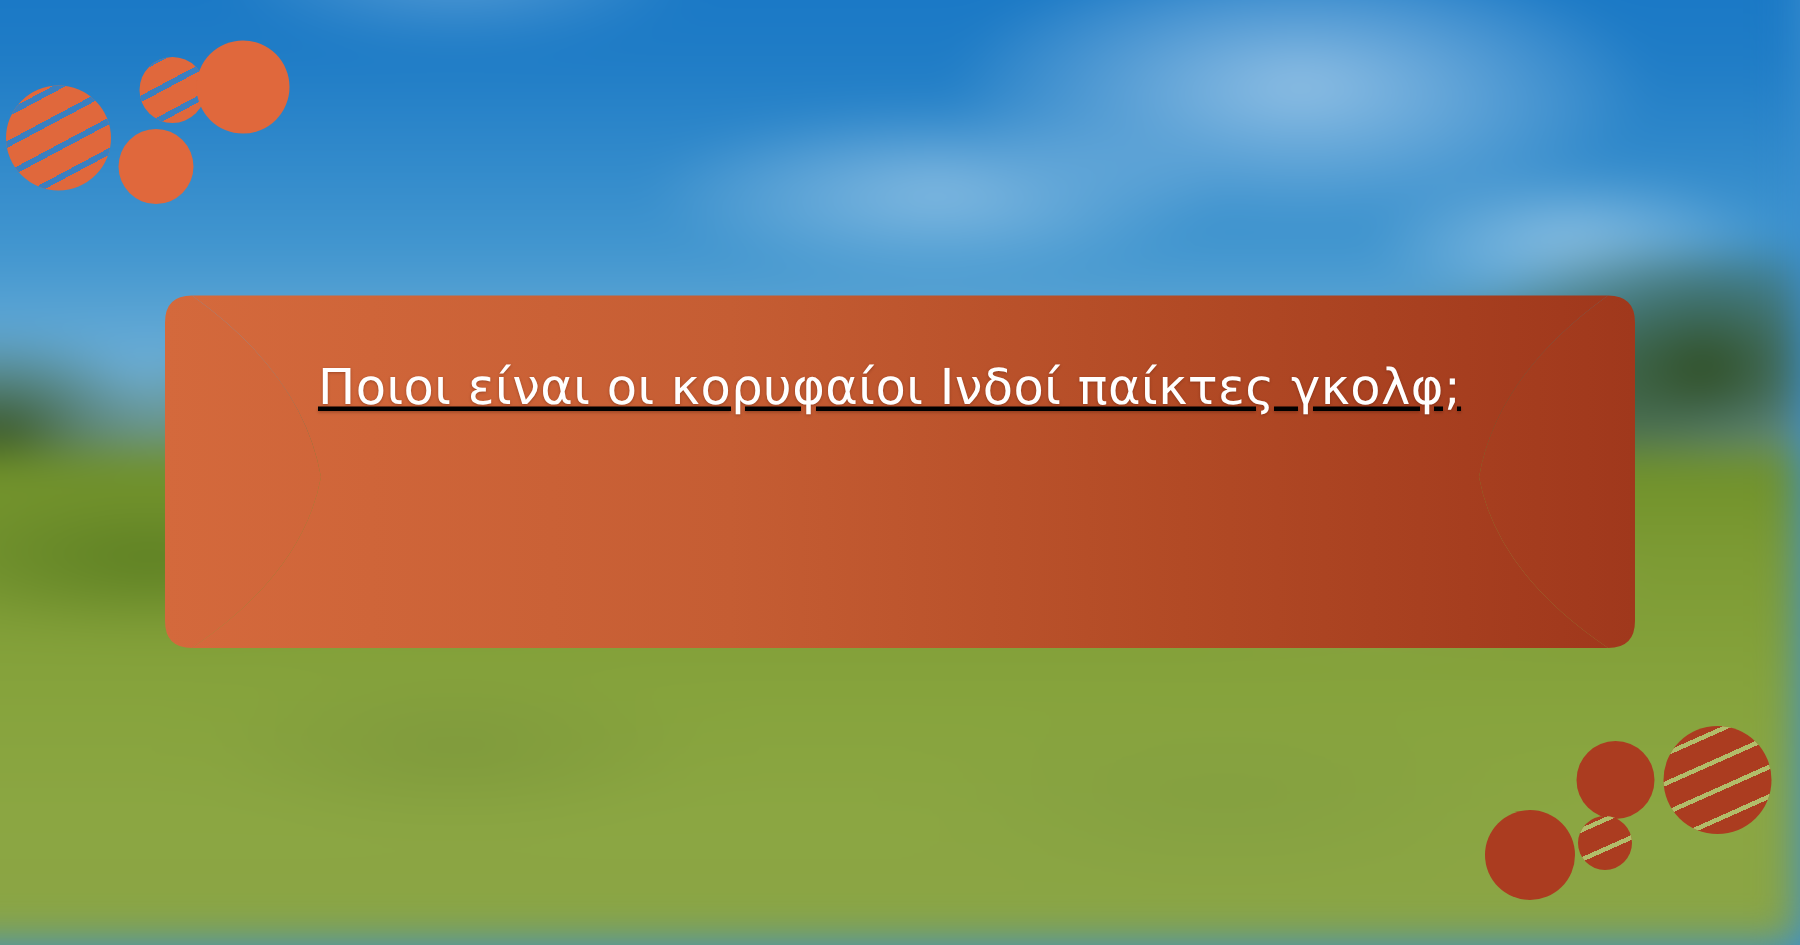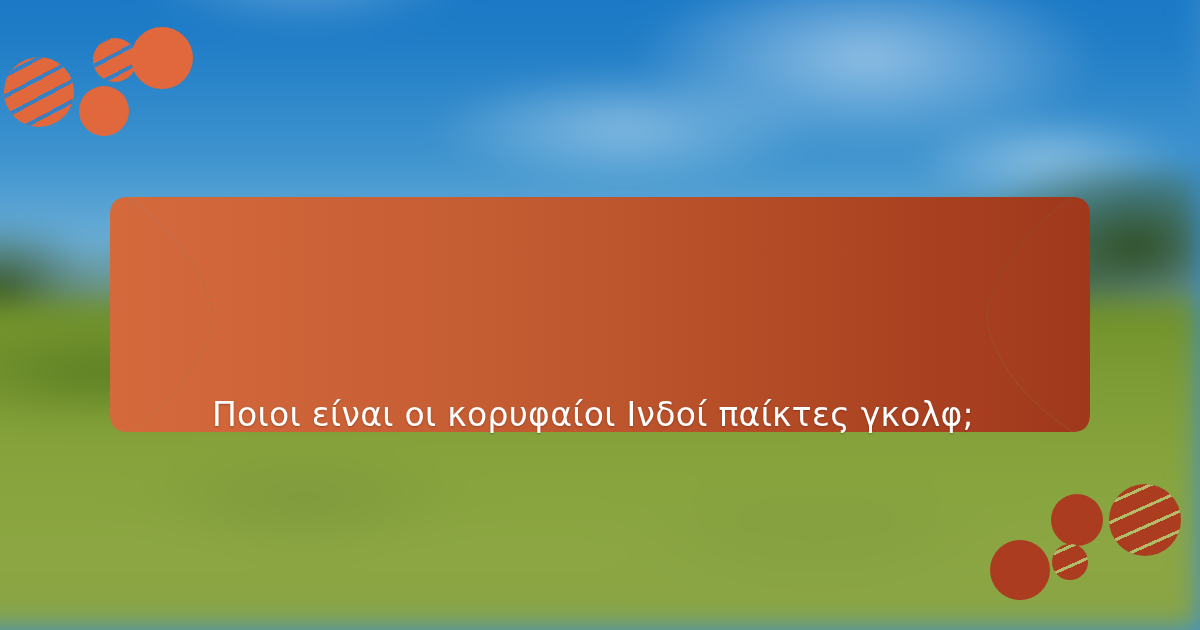--- a/index.html
+++ b/index.html
@@ -117,23 +117,24 @@
     height: 241px;
   }
 
   #banner-text-layer {
     position: absolute;
     left: 108px;
     top: 194px;
     width: 984px;
     height: 241px;
     display: flex;
-    align-items: flex-end;
+    align-items: flex-start;
     justify-content: flex-start;
     pointer-events: none;
+    text-decoration: underline;
   }
   #banner-title {
     margin-left: 104px;
     margin-top: 44px;
     color: #ffffff;
     font-family: "DejaVu Sans", sans-serif;
     font-size: 33px;
     font-weight: 400;
     letter-spacing: 0.3px;
     line-height: 1.2;

